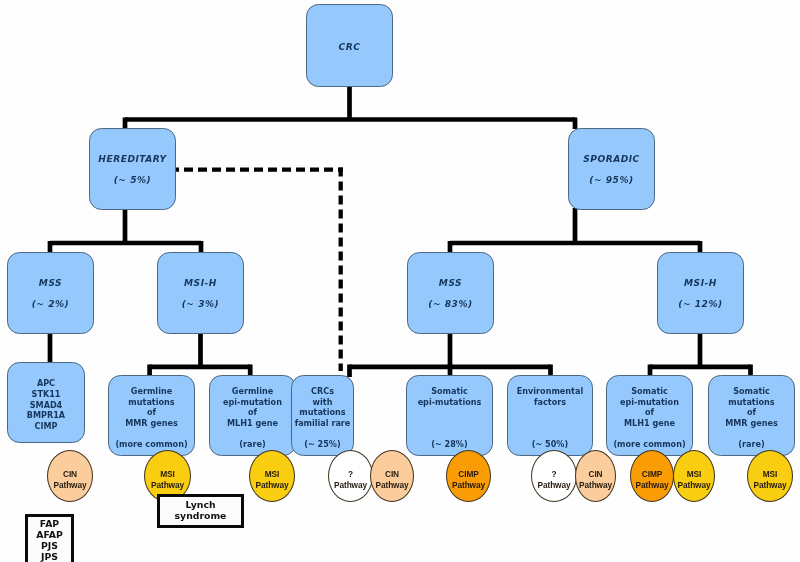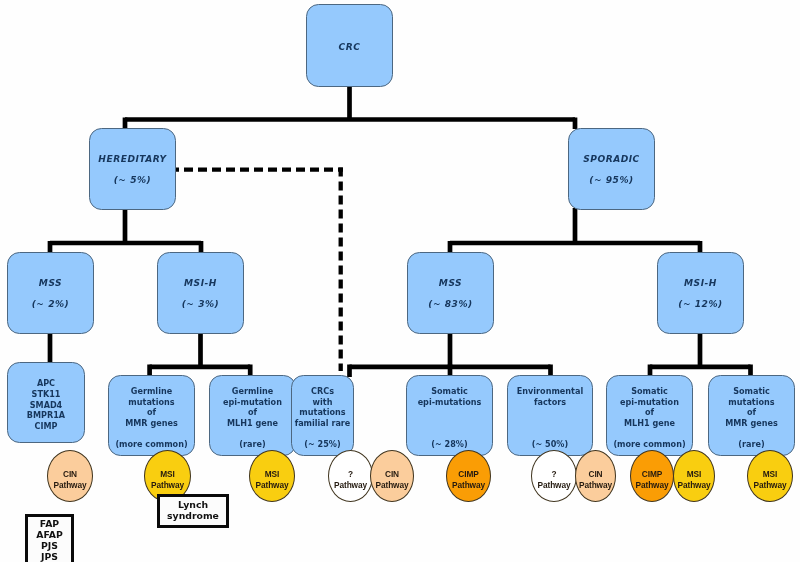--- a/index.html
+++ b/index.html
@@ -198,18 +198,18 @@
         <span class="ln">MSI</span>
         <span class="ln">Pathway</span>
       </div>
       <div class="rbox" style="left: 25px; top: 494px; width: 49px; height: 65px; border-width: 3.8px; margin-top: 20px;">
         <span class="ln">FAP</span>
         <span class="ln">AFAP</span>
         <span class="ln">PJS</span>
         <span class="ln">JPS</span>
         <span class="ln">MAP</span>
       </div>
-      <div class="rbox" style="left: 157px; top: 494px; width: 72px; height: 34px; border-width: 3px;">
+      <div class="rbox" style="left: 157px; top: 494px; width: 87px; height: 34px; border-width: 3px;">
         <span class="ln">Lynch</span>
         <span class="ln">syndrome</span>
       </div>
     </div>
 </div>
 
 </body></html>

